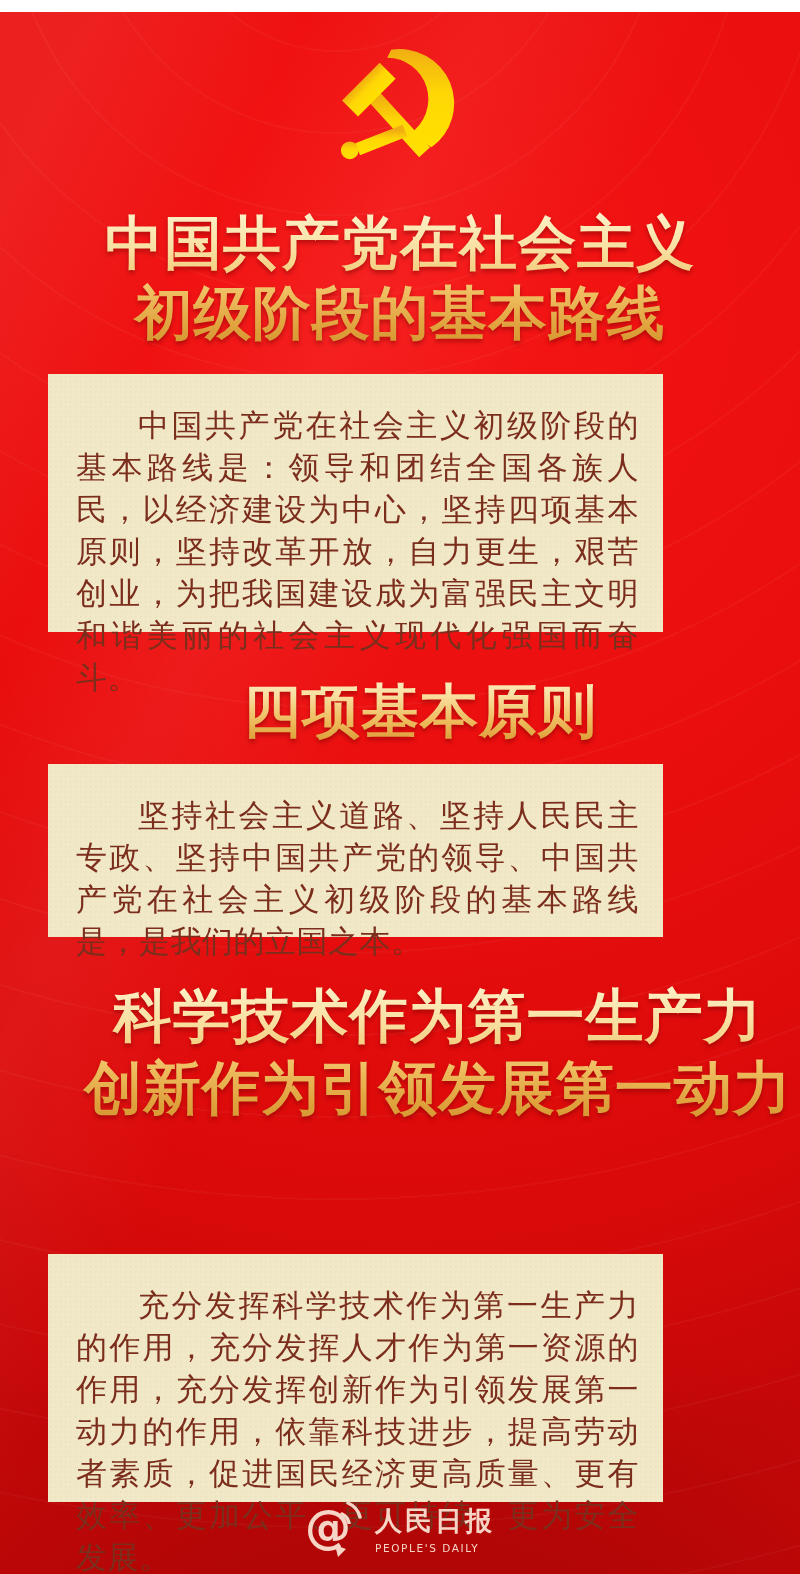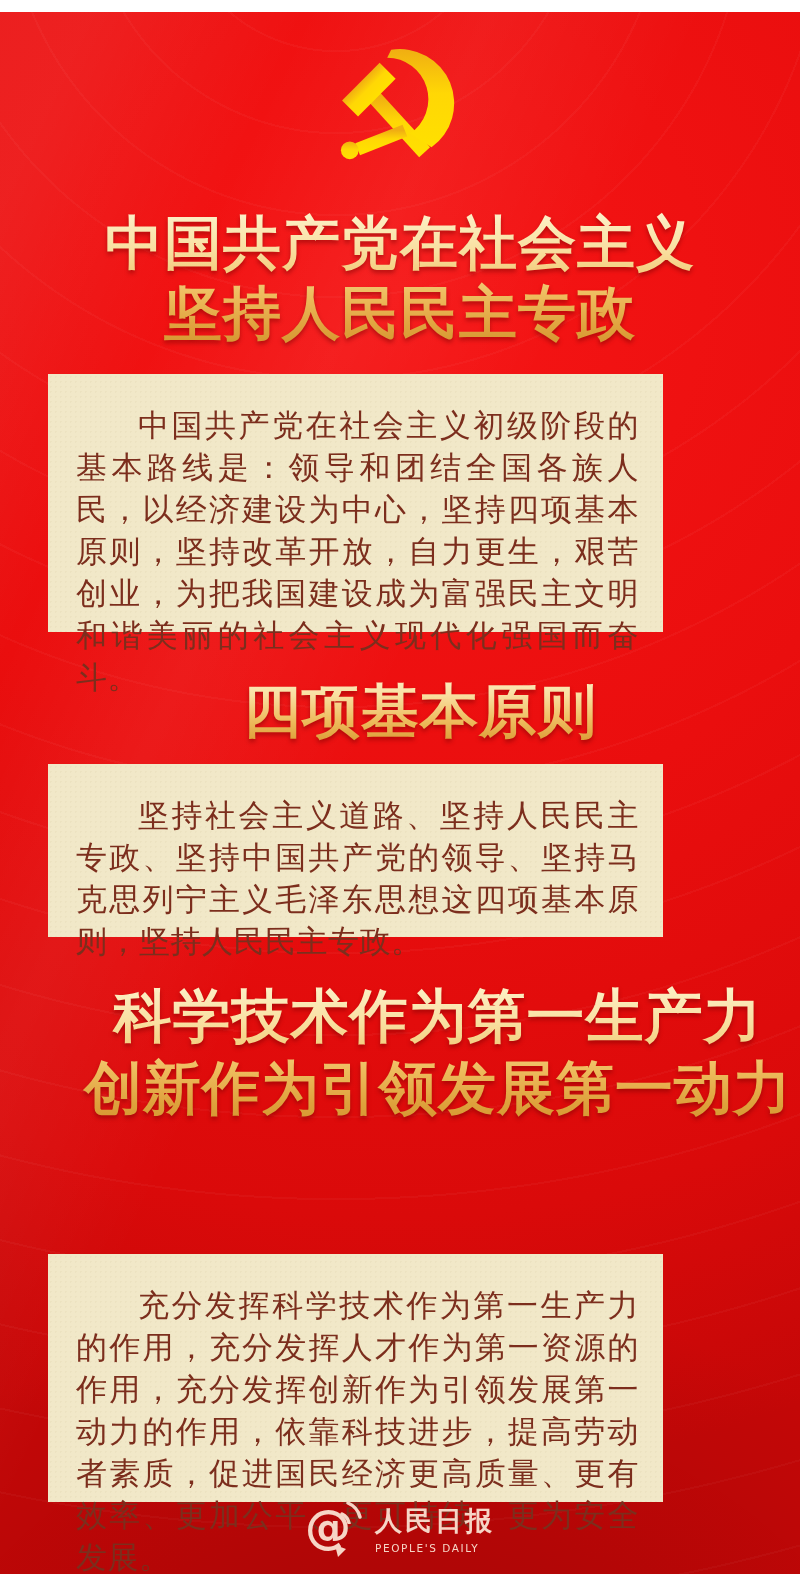--- a/index.html
+++ b/index.html
@@ -126,31 +126,31 @@
 
       <path d="M70,82 L22,101" stroke="url(#goldGrad)" stroke-width="13" fill="none"></path>
       <circle cx="14" cy="102" r="9" fill="url(#goldGrad)"></circle>
 
       <path d="M56,0 A55,55 0 0 1 97,99 L75,85 A42,42 0 0 0 52,8 Z" fill="url(#goldGrad)"></path>
     </svg>
   </div>
 
   <div class="layer gold-title title-1">
     <div>中国共产党在社会主义</div>
-    <div>坚持人民民主专政</div>
+    <div>初级阶段的基本路线</div>
   </div>
   <div class="text-box box-1">
     <p>中国共产党在社会主义初级阶段的基本路线是：领导和团结全国各族人民，以经济建设为中心，坚持四项基本原则，坚持改革开放，自力更生，艰苦创业，为把我国建设成为富强民主文明和谐美丽的社会主义现代化强国而奋斗。</p>
   </div>
 
   <div class="layer gold-title title-2">
     <div>四项基本原则</div>
   </div>
   <div class="text-box box-2">
-    <p>坚持社会主义道路、坚持人民民主专政、坚持中国共产党的领导、坚持马克思列宁主义毛泽东思想这四项基本原则，坚持人民民主专政。</p>
+    <p>坚持社会主义道路、坚持人民民主专政、坚持中国共产党的领导、中国共产党在社会主义初级阶段的基本路线是，是我们的立国之本。</p>
   </div>
 
   <div class="layer gold-title title-3">
     <div>科学技术作为第一生产力</div>
     <div>创新作为引领发展第一动力</div>
   </div>
   <div class="text-box box-3">
     <p>充分发挥科学技术作为第一生产力的作用，充分发挥人才作为第一资源的作用，充分发挥创新作为引领发展第一动力的作用，依靠科技进步，提高劳动者素质，促进国民经济更高质量、更有效率、更加公平、更可持续、更为安全发展。</p>
   </div>
 

